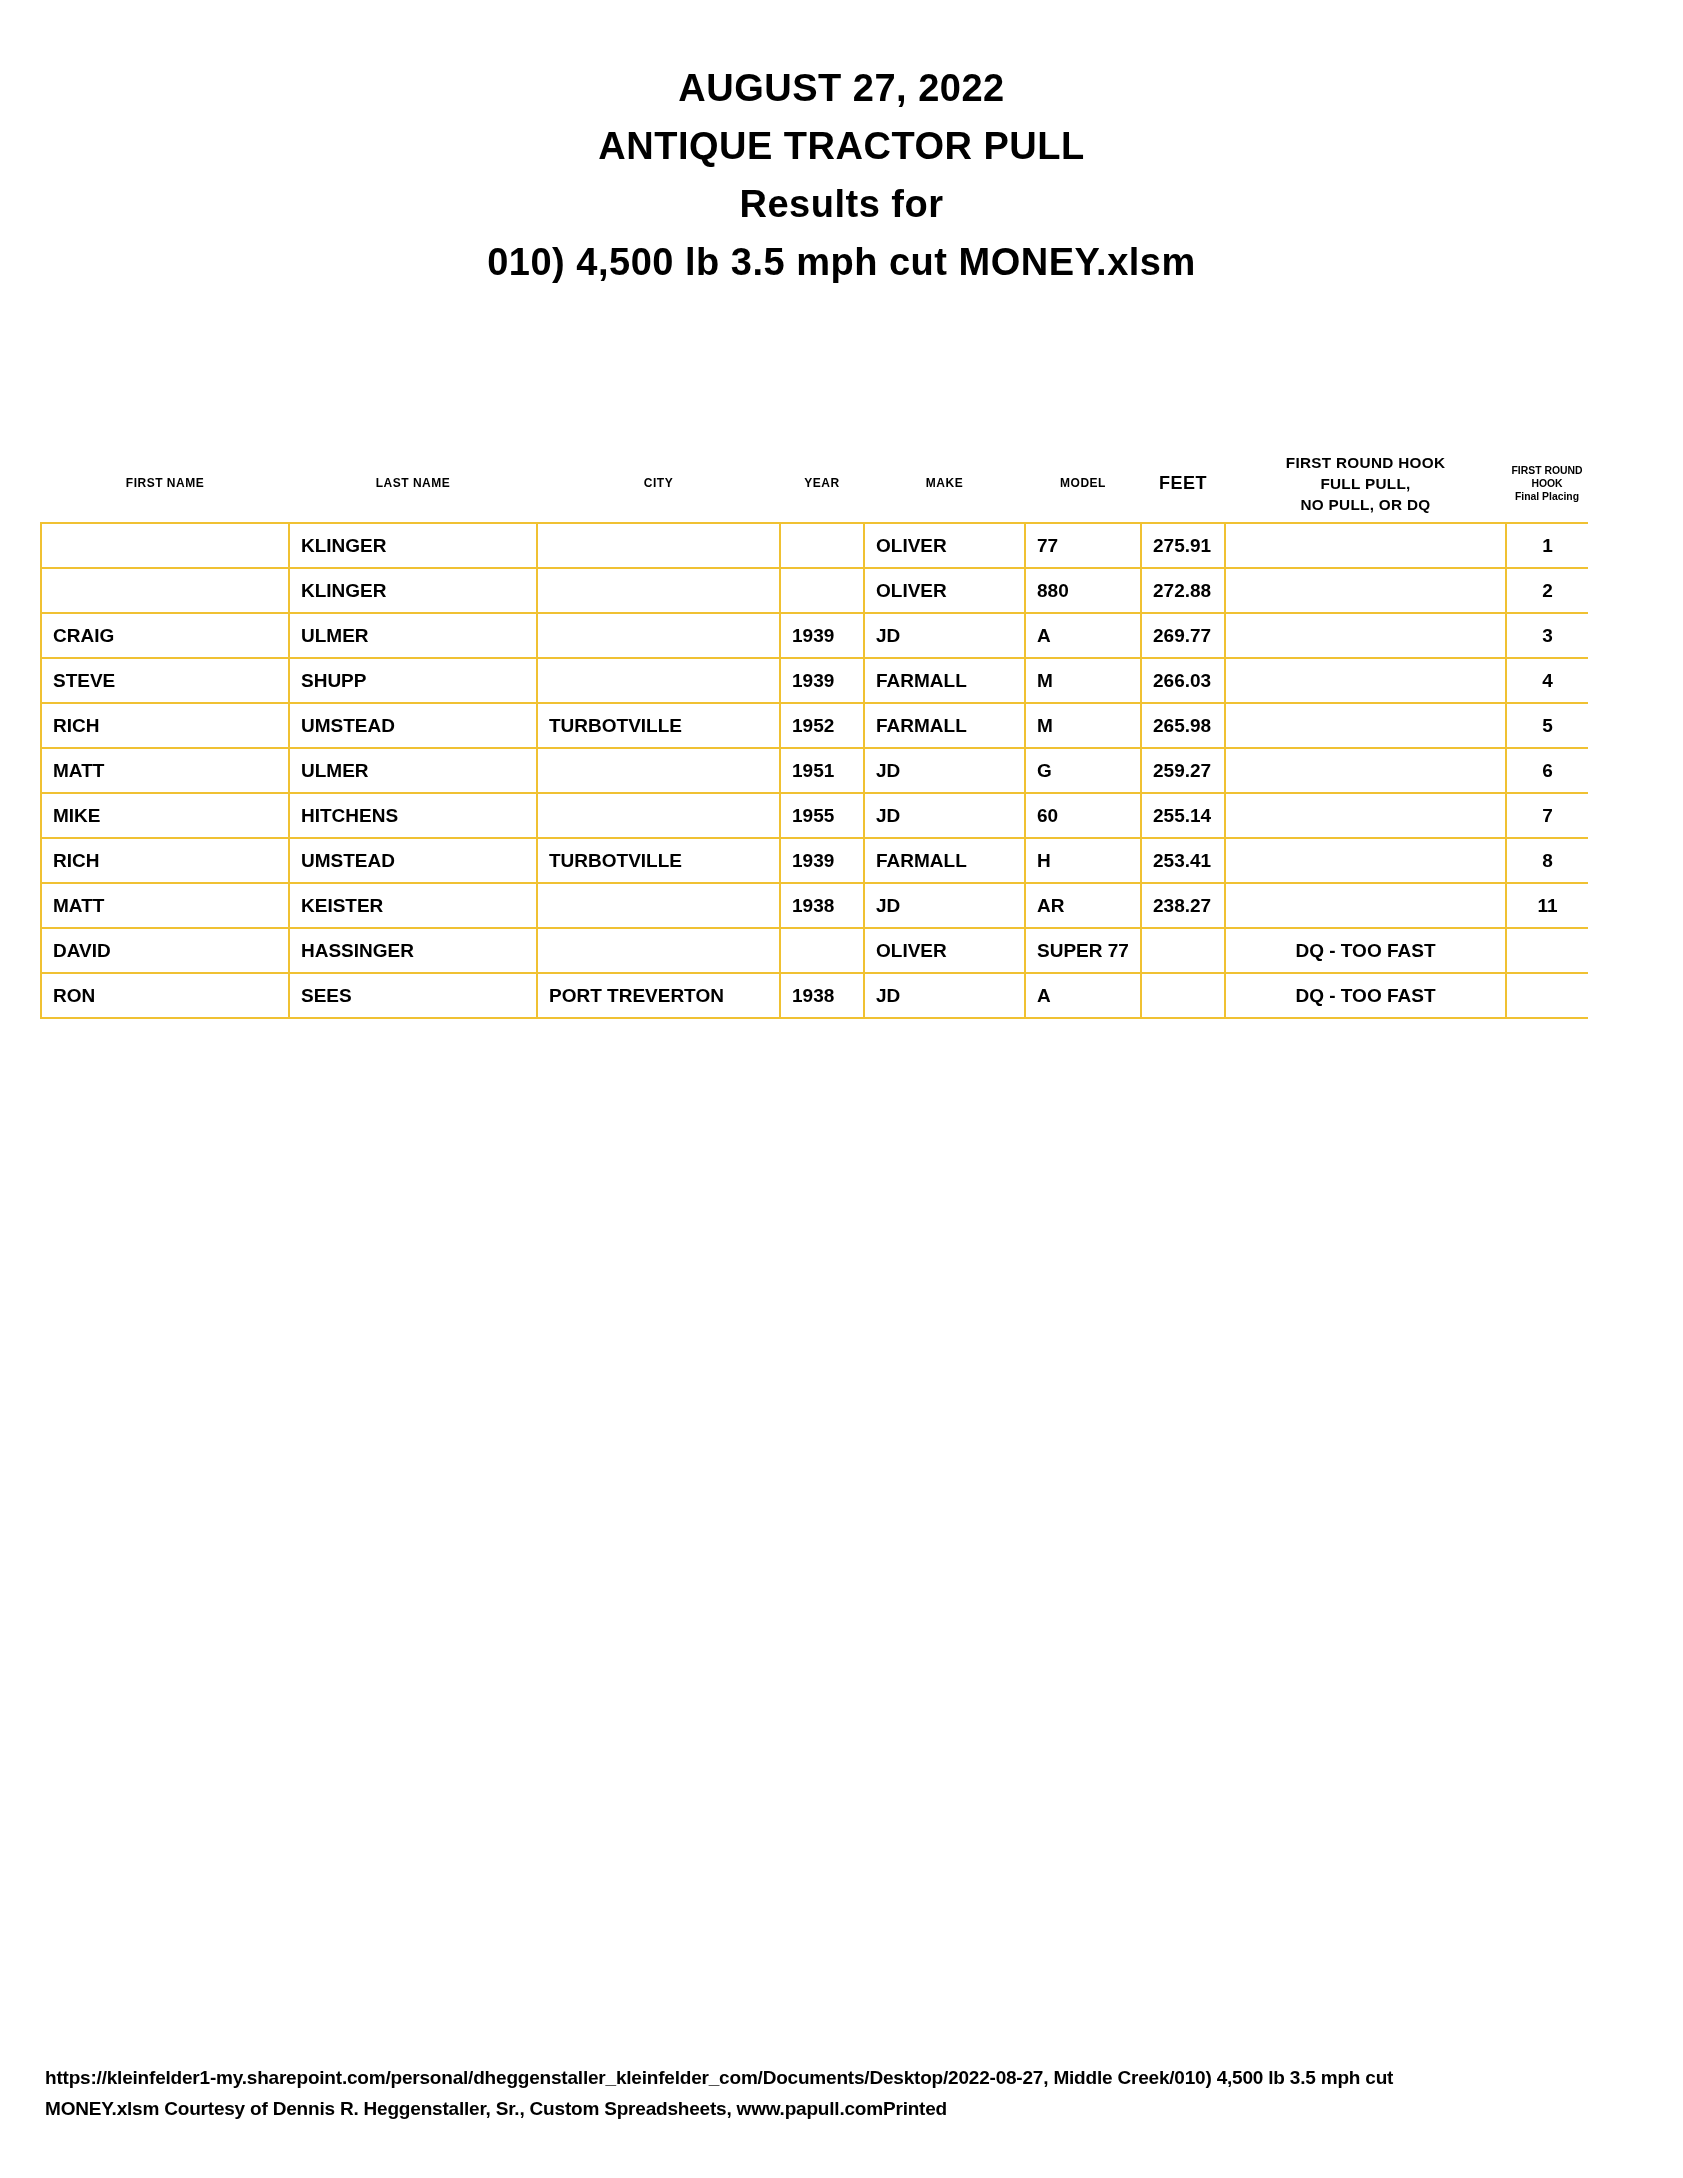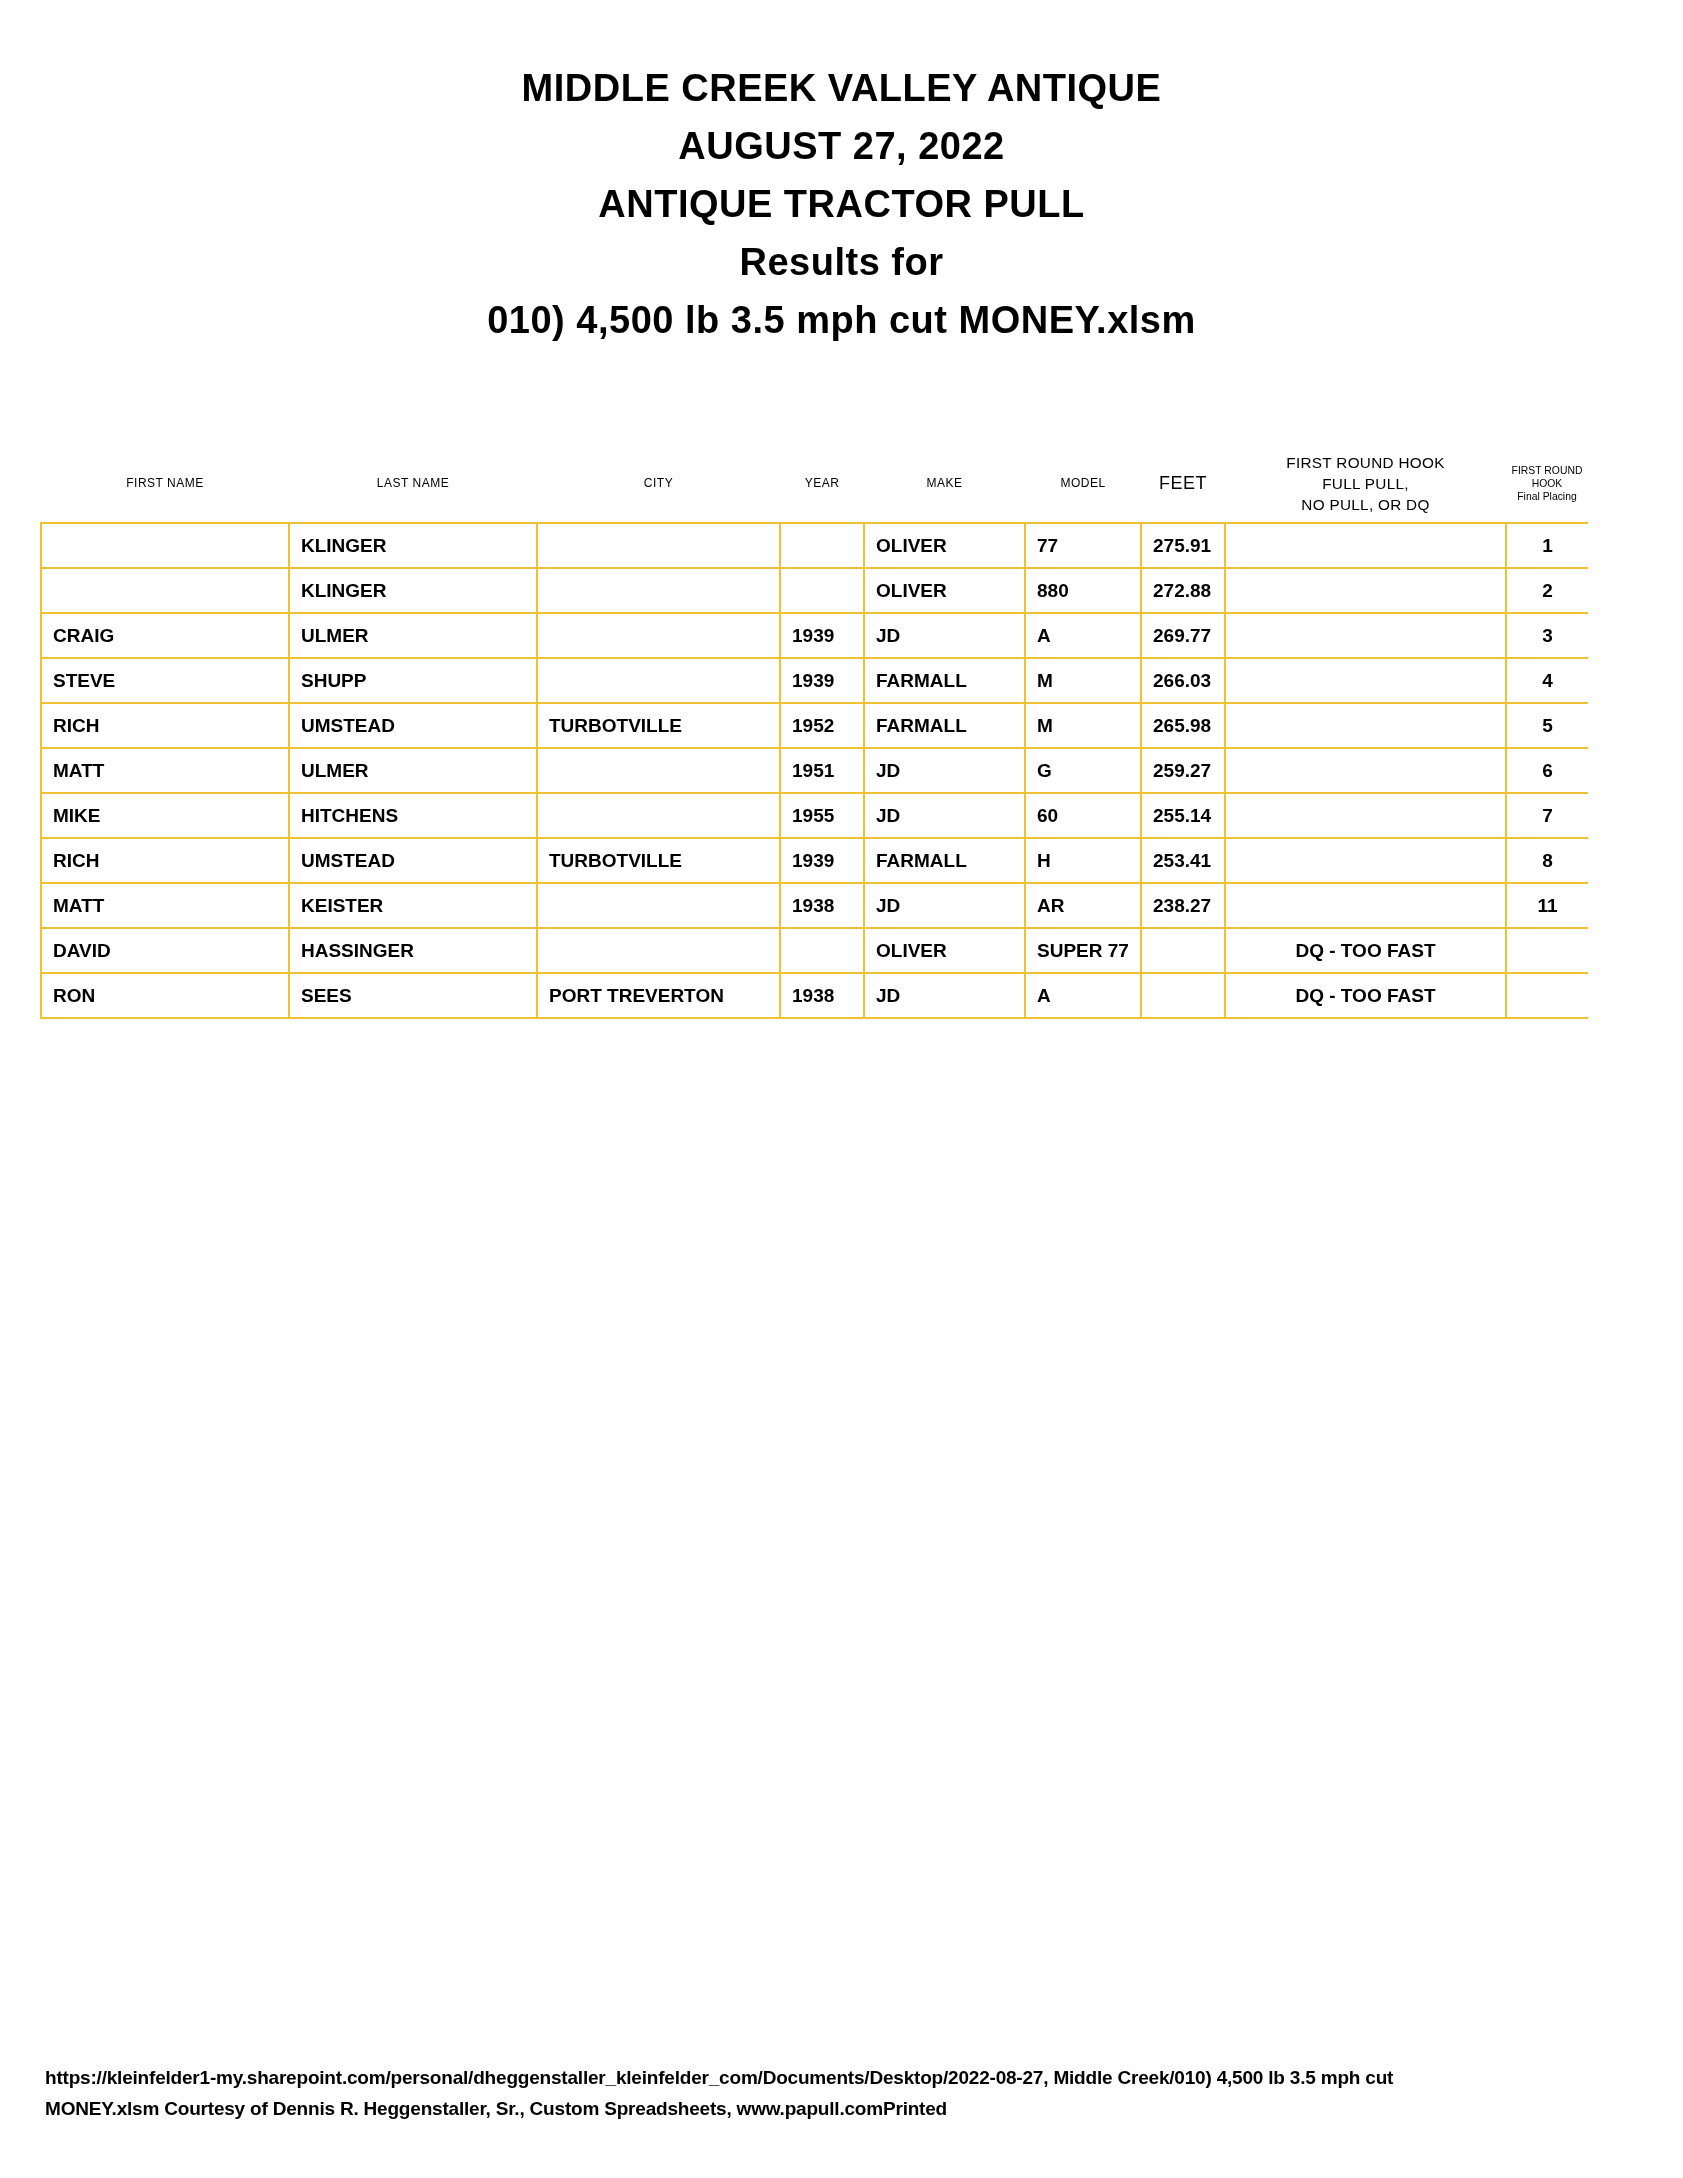--- a/index.html
+++ b/index.html
@@ -36,21 +36,21 @@
     top: 444px;
     border-collapse: collapse;
     table-layout: fixed;
     width: 1547px;
   }
   thead td {
     border: none;
     height: 79px;
     text-align: center;
     vertical-align: middle;
-    font-weight: normal;
+    font-weight: bold;
   }
   .h-main  { font-size: 12px; letter-spacing: 0.5px; }
   .h-feet  { font-size: 18px; letter-spacing: 0.5px; }
   .h-hook  { font-size: 15.3px; line-height: 21px; letter-spacing: 0.3px; }
   .h-tiny  { font-size: 10.4px; line-height: 13px; }
   tbody td {
     border: 2px solid var(--grid);
     height: 45px;
     font-size: 19px;
     font-weight: bold;
@@ -73,21 +73,20 @@
     letter-spacing: -0.2px;
     white-space: nowrap;
     font-weight: bold;
   }
   .printed-label { display: inline-block; }
 </style>
 </head>
 <body>
 
 <div class="title-block">
-  <div class="title-line">MIDDLE CREEK VALLEY ANTIQUE</div>
   <div class="title-line">AUGUST 27, 2022</div>
   <div class="title-line">ANTIQUE TRACTOR PULL</div>
   <div class="title-line">Results for</div>
   <div class="title-line">010) 4,500 lb 3.5 mph cut MONEY.xlsm</div>
 </div>
 
 <table class="results">
   <colgroup>
     <col style="width:248px">
       <col style="width:248px">

